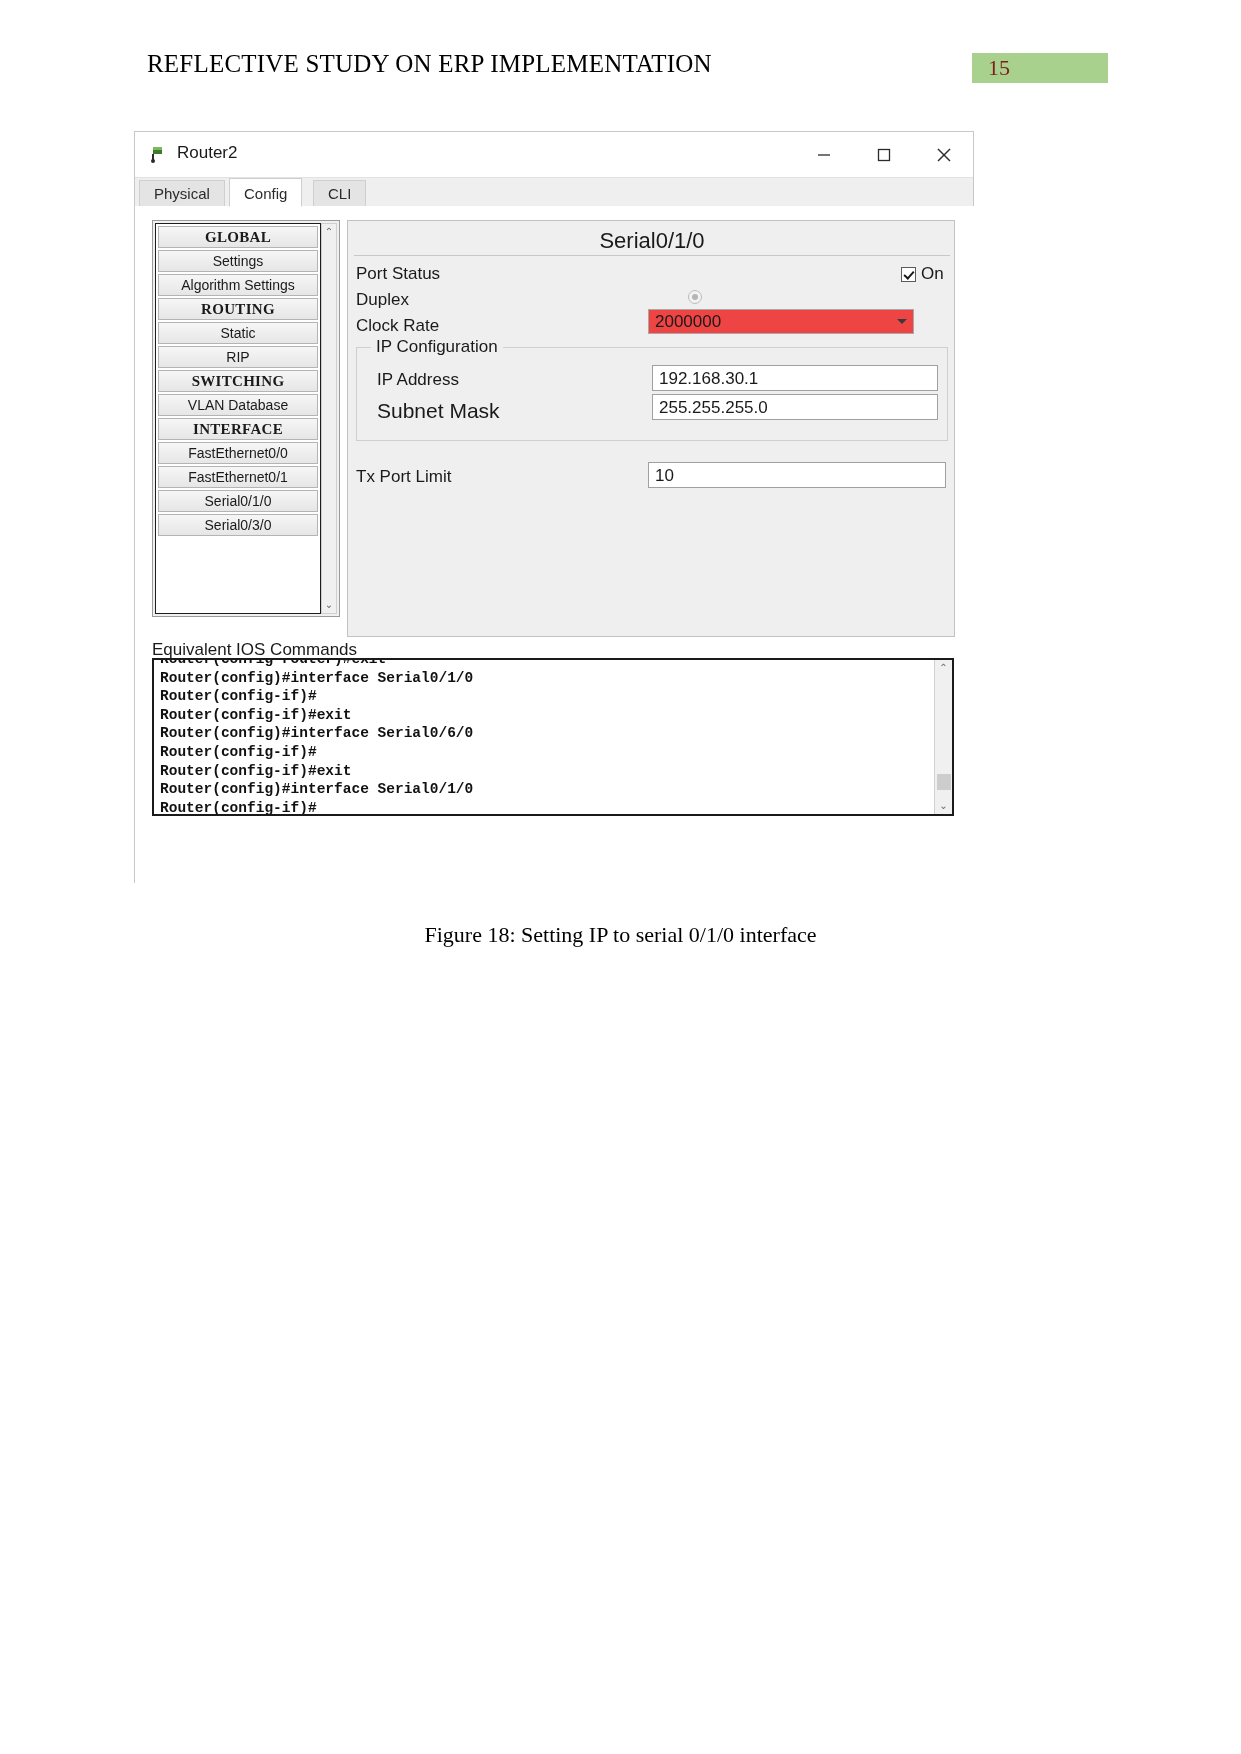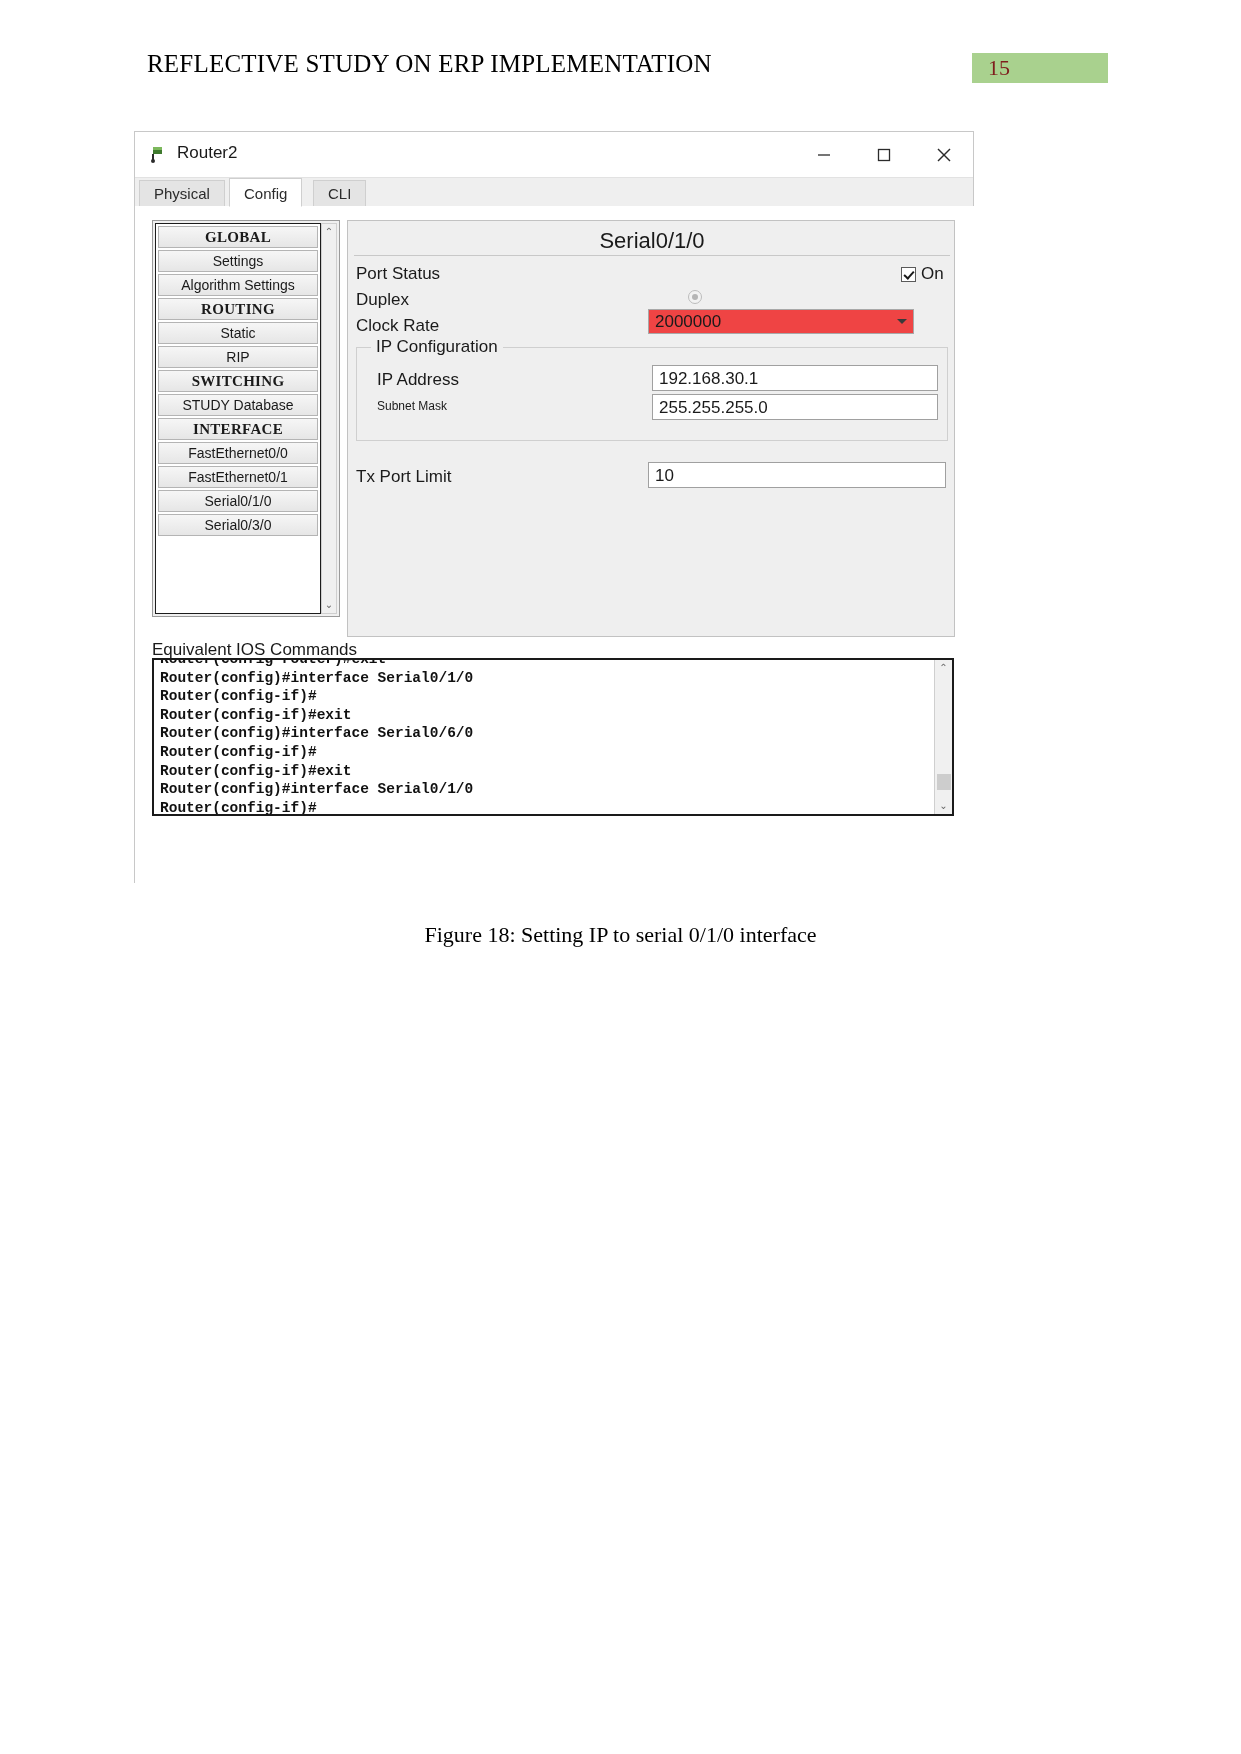--- a/index.html
+++ b/index.html
@@ -353,21 +353,21 @@
   #ip-group-title {
     position: absolute;
     left: 14px;
     top: -11px;
     padding: 0 5px;
     background: #efefef;
     font-size: 17px;
     color: #1a1a1a;
   }
   #lbl-ip-address  { position:absolute; left: 20px; top: 22px; font-size:17px; color:#1a1a1a; }
-  #lbl-subnet-mask { position:absolute; left: 20px; top: 51px; font-size:12px; color:#1a1a1a; }
+  #lbl-subnet-mask { position:absolute; left: 20px; top: 51px; font-size:21px; color:#1a1a1a; }
 
   .text-input {
     position: absolute;
     background: #ffffff;
     border: 1px solid #a0a0a0;
     box-sizing: border-box;
     font-size: 17px;
     color: #1a1a1a;
     padding: 1px 6px;
     line-height: 23px;
@@ -508,21 +508,21 @@
 
     <div id="sidebar-wrap">
       <div id="sidebar-list">
         <div class="side-item header">GLOBAL</div>
         <div class="side-item">Settings</div>
         <div class="side-item">Algorithm Settings</div>
         <div class="side-item header">ROUTING</div>
         <div class="side-item">Static</div>
         <div class="side-item">RIP</div>
         <div class="side-item header">SWITCHING</div>
-        <div class="side-item">STUDY Database</div>
+        <div class="side-item">VLAN Database</div>
         <div class="side-item header">INTERFACE</div>
         <div class="side-item">FastEthernet0/0</div>
         <div class="side-item">FastEthernet0/1</div>
         <div class="side-item">Serial0/1/0</div>
         <div class="side-item">Serial0/3/0</div>
       </div>
       <div id="side-scroll">
         <div class="sb-arrow" id="sb-up">⌃</div>
         <div class="sb-arrow" id="sb-down">⌄</div>
       </div>

